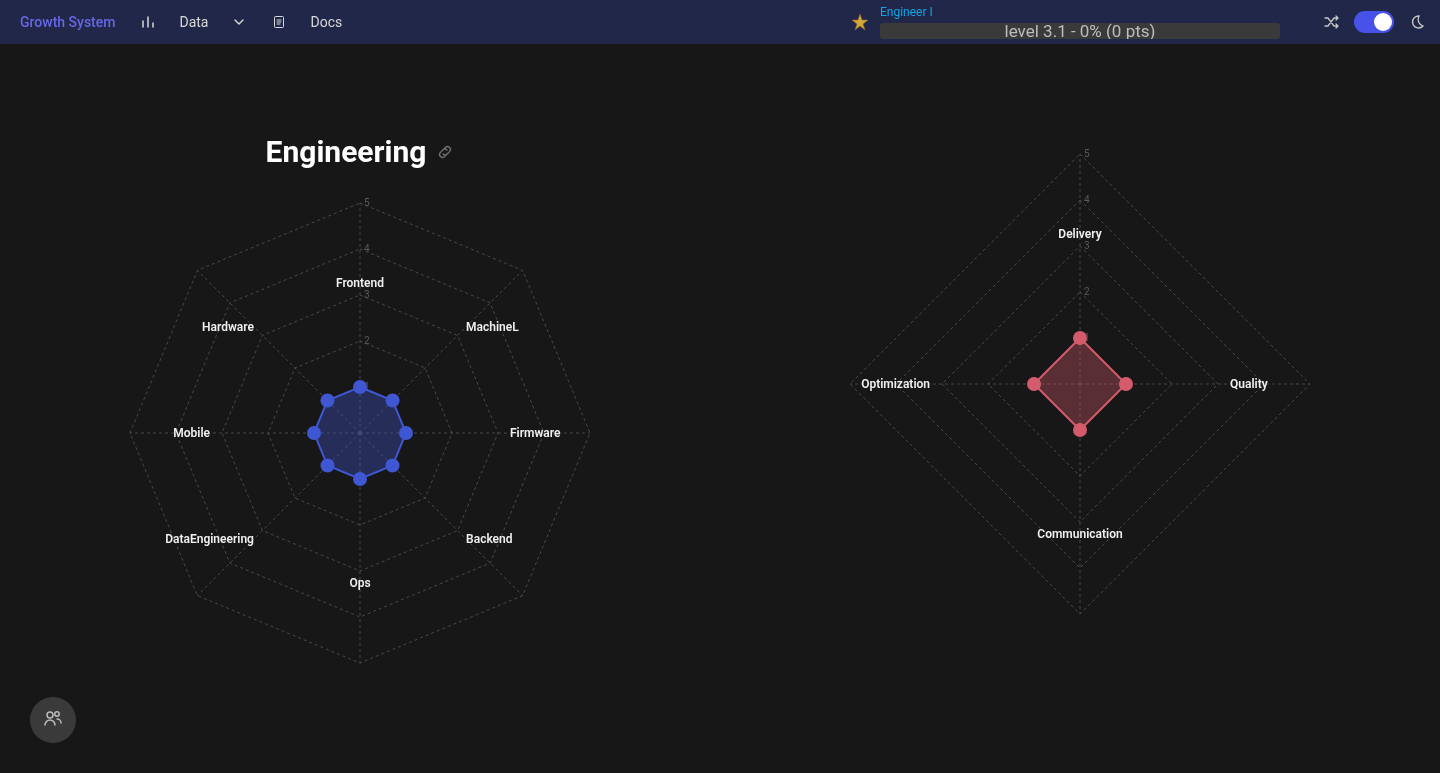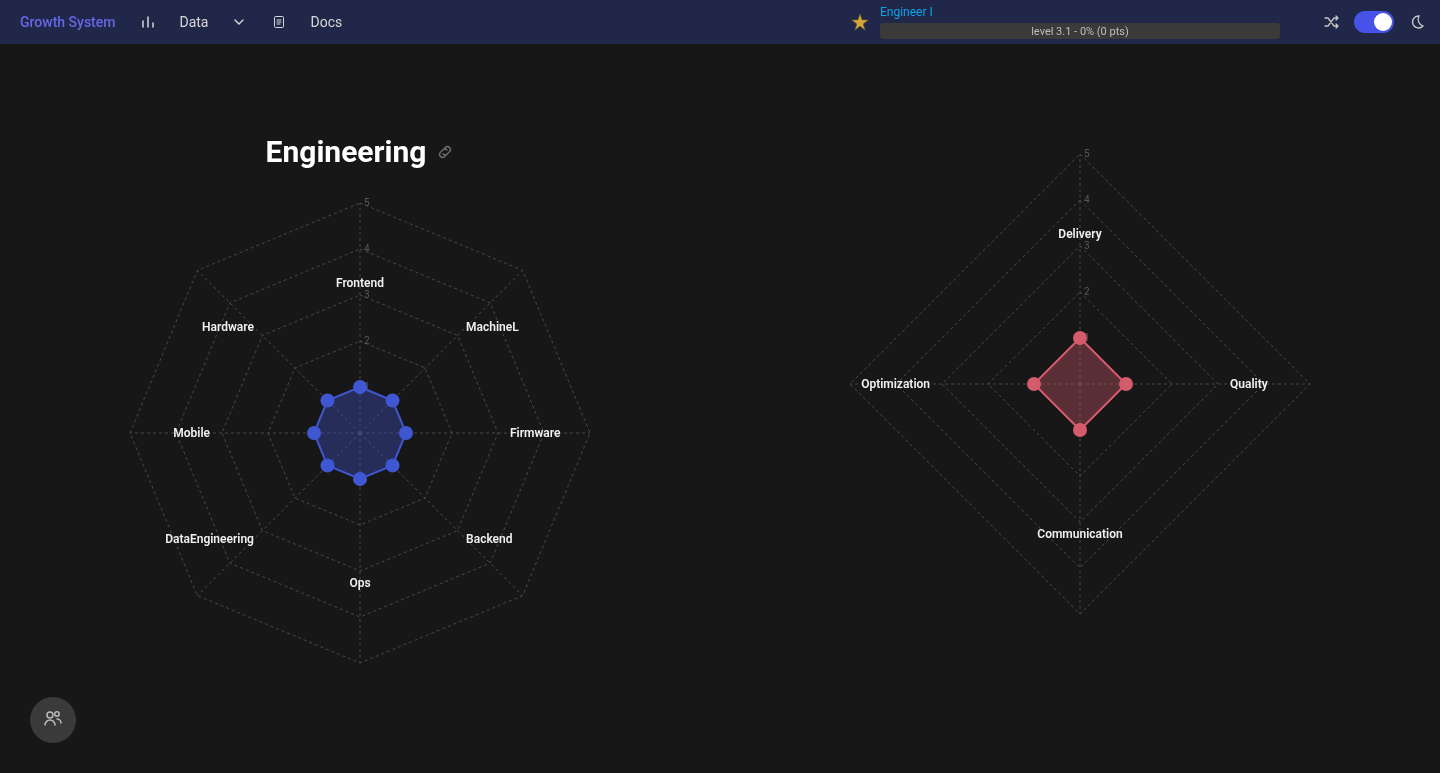--- a/index.html
+++ b/index.html
@@ -53,21 +53,21 @@
   .role-label { font-size: 12px; color:#0ea5e9; }
   .progress-wrap {
     position: relative;
     width: 400px;
     height: 16px;
     background: var(--progress-track);
     border-radius: 3px;
     overflow: hidden;
     display:flex; align-items:center; justify-content:center;
   }
-  .progress-text { position:relative; z-index:1; font-size:11px; color:#bdbdbd; }
+  .progress-text { position:relative; z-index:1; font-size:17px; color:#bdbdbd; }
   .avatar-placeholder {
     width: 20px; height:20px; position:relative;
   }
   .nav-right { display:flex; align-items:center; gap:14px; margin-left:16px; }
   .ico-btn { width:18px; height:18px; display:inline-flex; align-items:center; justify-content:center; color:#c7c7c7; cursor:pointer; }
   .toggle {
     width: 40px; height: 22px; border-radius: 11px; background: #4752e8; position:relative; cursor:pointer;
   }
   .toggle .knob {
     position:absolute; top:2px; right:2px; width:18px; height:18px; border-radius:50%; background:#fff;

